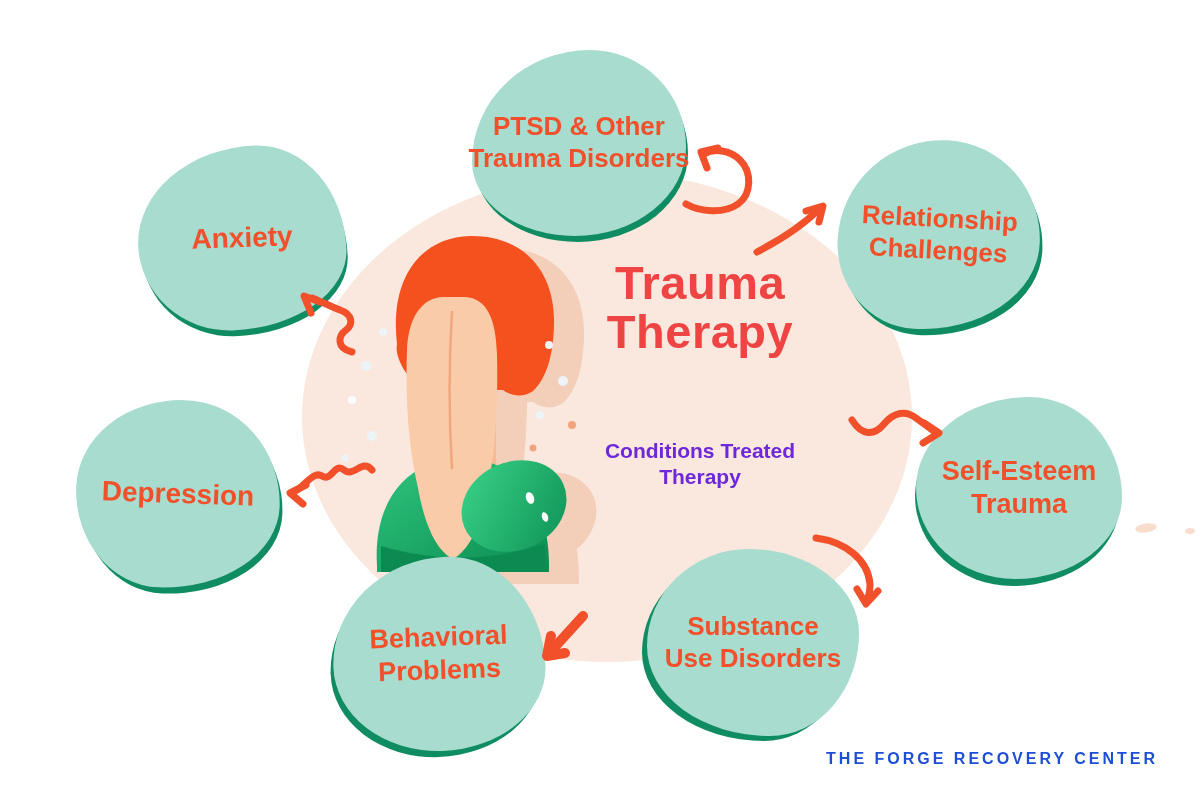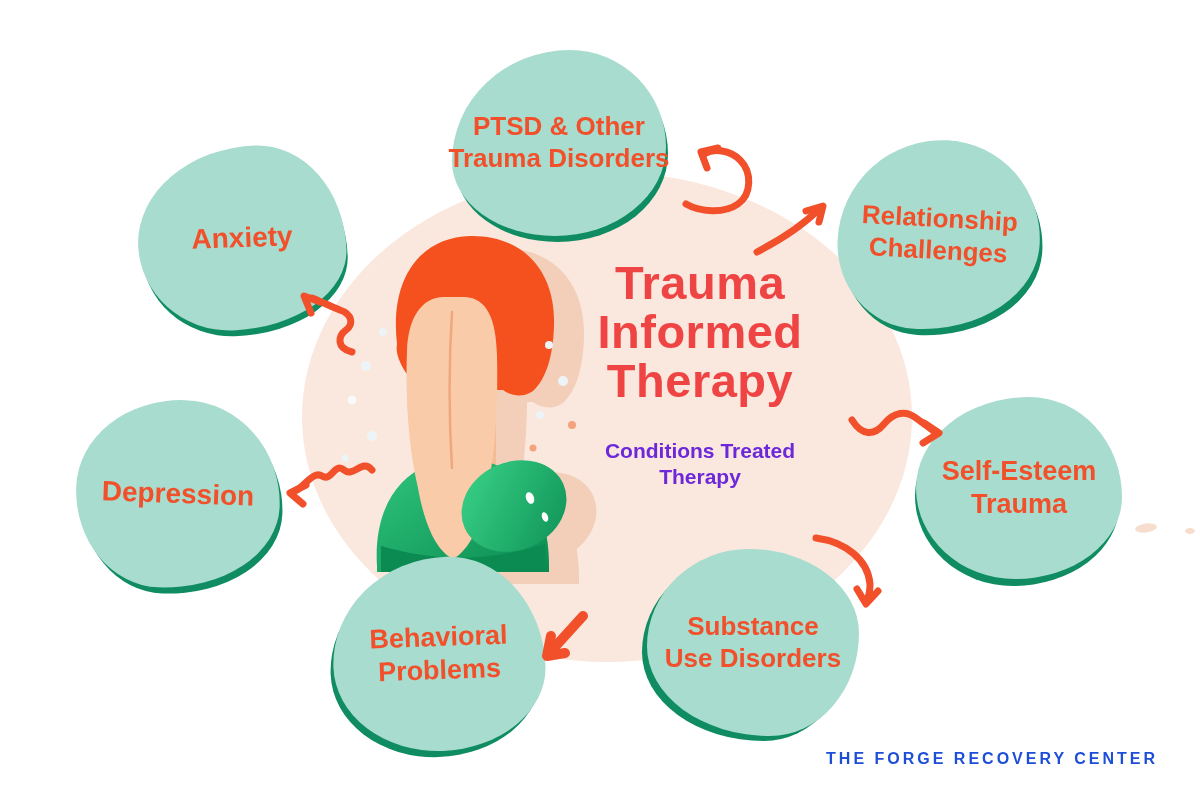--- a/index.html
+++ b/index.html
@@ -92,21 +92,21 @@
       <ellipse cx="1190" cy="531" rx="5" ry="3"></ellipse>
     </g>
   </svg>
 
   <div class="blob" style="left:138px;top:146px;width:208px;height:184px;font-size:28px;
               border-radius:58% 42% 56% 44% / 52% 58% 42% 48%;
               transform:rotate(-2deg); box-shadow:2px 7px 0 -1px #0F8C61;">
     <span>Anxiety</span>
   </div>
 
-  <div class="blob" style="left:452px;top:50px;width:214px;height:186px;font-size:26px;
+  <div class="blob" style="left:472px;top:50px;width:214px;height:186px;font-size:26px;
               border-radius:55% 45% 52% 48% / 60% 52% 48% 40%;
               box-shadow:3px 7px 0 -1px #0F8C61;">
     <span>PTSD &amp; Other</span>
     <span>Trauma Disorders</span>
   </div>
 
   <div class="blob" style="left:838px;top:140px;width:202px;height:190px;font-size:26px;
               border-radius:52% 48% 60% 40% / 55% 52% 48% 45%;
               transform:rotate(3deg); box-shadow:4px 7px 0 -1px #0F8C61;">
     <span>Relationship</span>
@@ -166,21 +166,20 @@
       <path d="M565 653 L547 656 L551 636"></path>
     </g>
     <g>
       <path d="M372 470 C362 458 354 478 344 470 C334 462 332 482 322 476 C314 471 306 484 297 490"></path>
       <path d="M306 485 L290 493 L303 504"></path>
     </g>
   </svg>
 
   <div class="title">
     <div>Trauma</div>
-    <div>Informed</div>
     <div>Therapy</div>
   </div>
   <div class="subtitle">
     <div>Conditions Treated</div>
     <div>Therapy</div>
   </div>
 
   <div class="footer">THE FORGE RECOVERY CENTER</div>
 
 </div>

